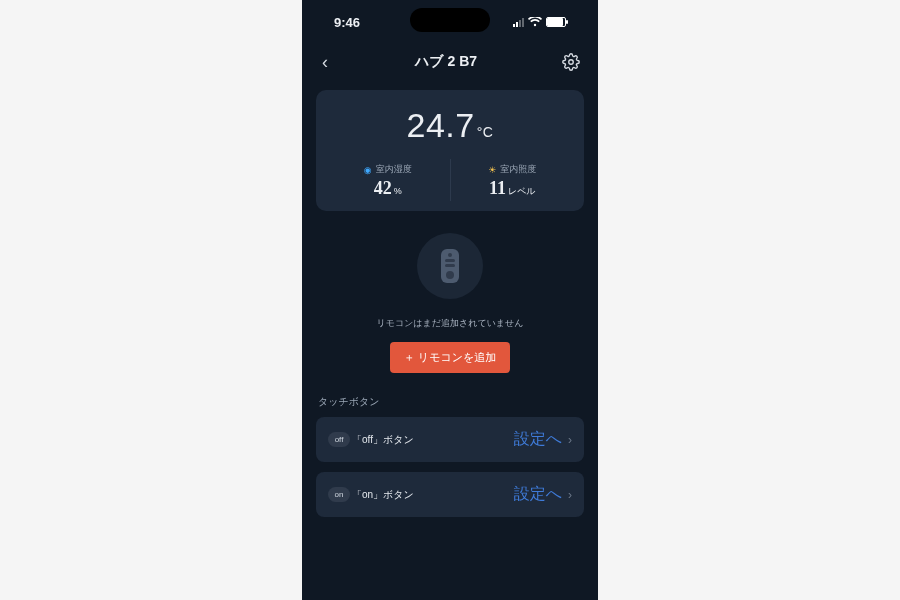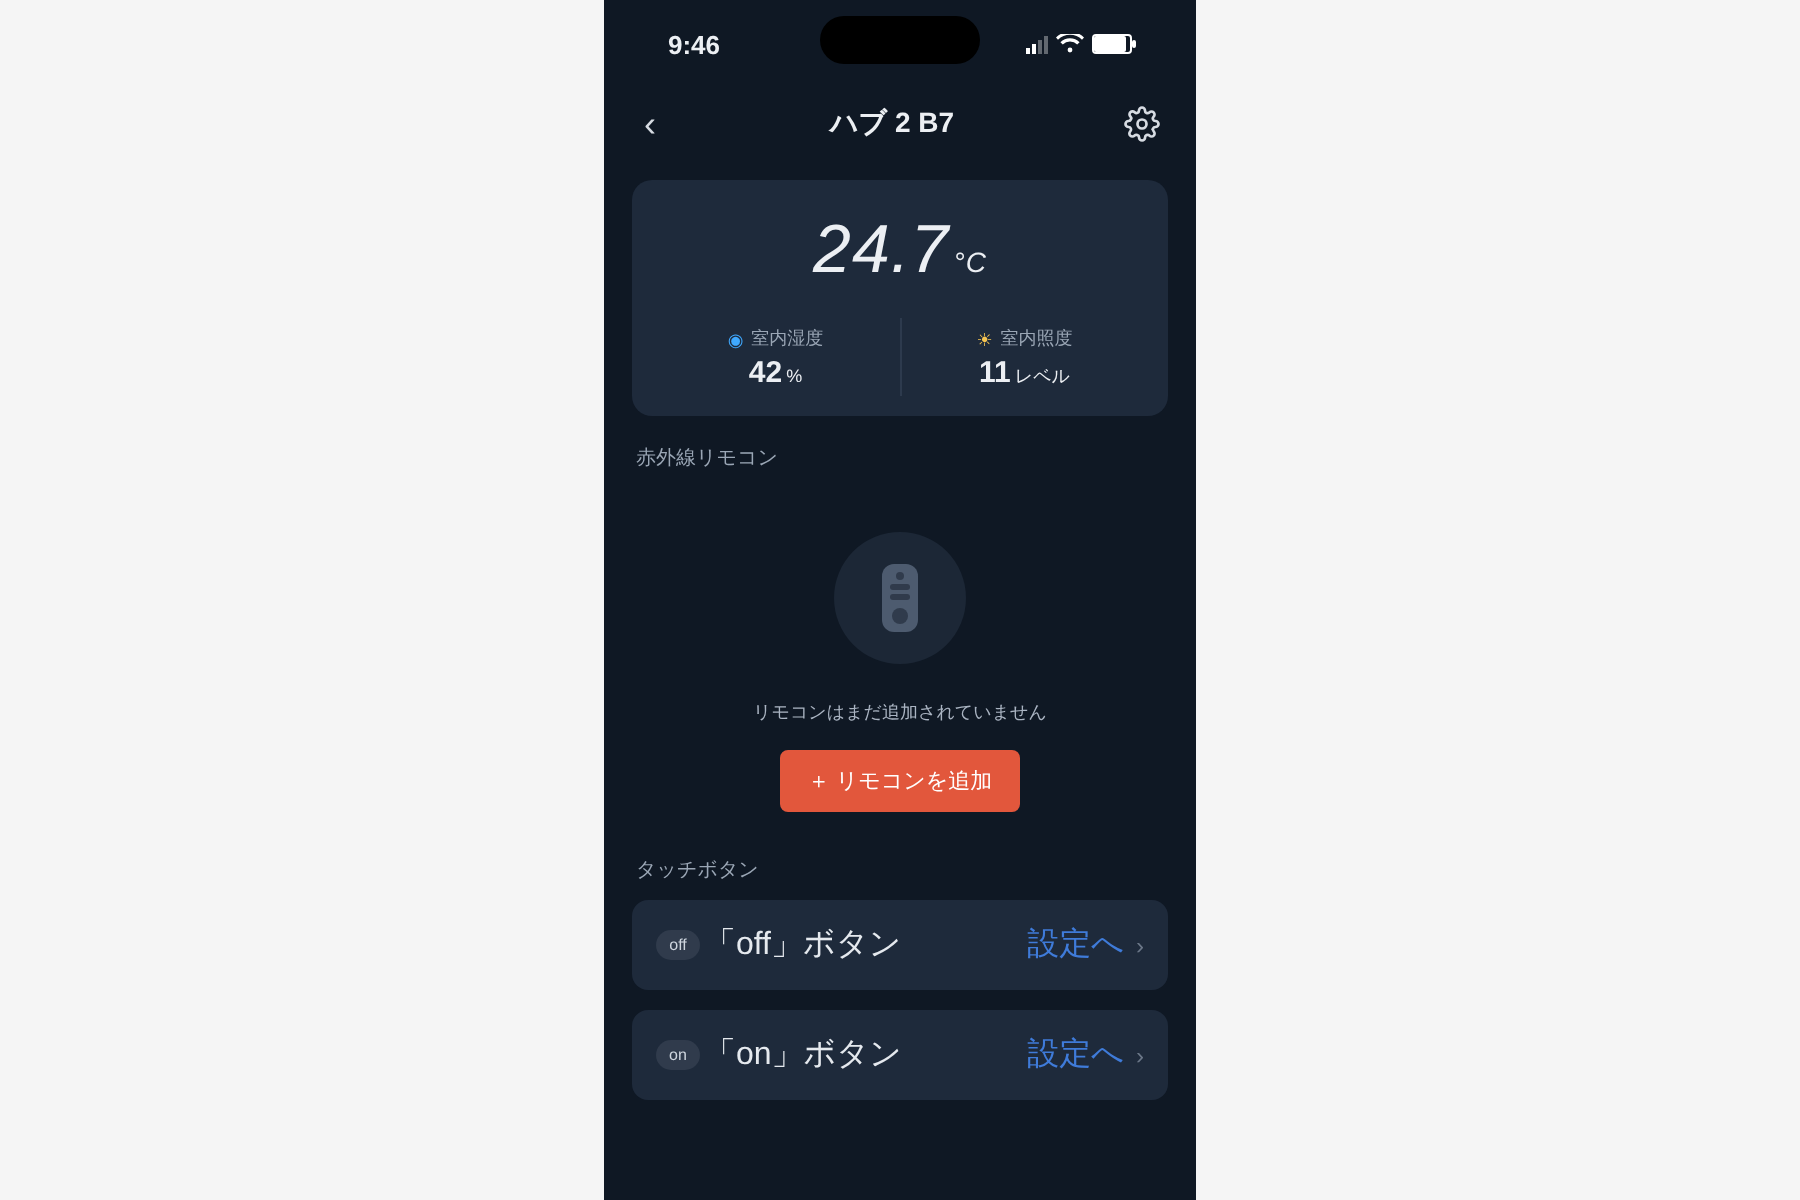--- a/index.html
+++ b/index.html
@@ -77,40 +77,40 @@
   .gear svg { display:block; }
 
   .content { padding: 10px 14px 14px; overflow-y:auto; height: calc(100% - 80px);}
 
   .card {
     background: #1e2a3b;
     border-radius: 10px;
     padding: 14px 10px 10px;
   }
   .temp-wrap { text-align: center; padding: 2px 0 10px; }
-  .temp-val { font-size: 34px; font-weight: 500; letter-spacing: .5px; display:inline-flex; align-items:baseline; gap:2px;font-style:italic;}
+  .temp-val { font-size: 34px; font-weight: 500; letter-spacing: .5px; display:inline-flex; align-items:baseline; gap:2px;}
   .temp-unit { font-size: 14px; font-weight: 500; }
 
   .split {
     display: flex;
     border-top: 0;
     margin-top: 4px;
   }
   .split .col {
     flex: 1;
     text-align: center;
     padding: 4px 0 2px;
   }
   .split .col + .col { border-left: 1px solid #2d3a4d; }
   .lbl-row { display:flex; justify-content:center; align-items:center; gap:4px; margin-bottom:2px;}
   .icon-dot { font-size:9px; }
   .drop { color:#3fa9ff; font-size:9px;}
   .sun { color:#f5c451; font-size:9px;}
   .sub-label { font-size: 9px; color:#9aa6b5;text-align:center; }
-  .metric-val { font-size: 15px; font-weight:600; }
+  .metric-val { font-size: 18px; font-weight:600;font-family:Liberation Serif, serif; }
   .metric-unit { font-size: 9px; font-weight:500; margin-left:2px;}
 
   .section-h {
     font-size: 10px;
     color: #9aa6b5;
     margin: 14px 2px 8px;
   }
 
   .empty-area {
     background: transparent;
@@ -156,21 +156,21 @@
   }
   .badge {
     background:#303b4c;
     color:#cfd6df;
     font-size:8px;
     border-radius:10px;
     padding: 3px 6px;
     min-width:22px;
     text-align:center;
   }
-  .touch-label { font-size: 16px; flex:1; color:#e5e9ee; font-weight:500;}
+  .touch-label { font-size: 10px; flex:1; color:#e5e9ee; font-weight:500;}
   .touch-link { font-size: 16px; color:#3f7bd9;padding-left:21px; }
   .chev { font-size: 12px; color:#6b7788; margin-left:4px; }
 </style>
 </head>
 <body>
 
 <div class="frame">
   <div class="phone">
     <div class="notch"></div>
 
@@ -229,21 +229,20 @@
               <span class="icon-dot sun">☀</span>
               <span class="sub-label">室内照度</span>
             </div>
             <div>
               <span class="metric-val">11</span><span class="metric-unit">レベル</span>
             </div>
           </div>
         </div>
       </div>
 
-      <div class="section-h">赤外線リモコン</div>
       <div class="empty-area">
         <div class="remote-circle">
           <div class="remote-body">
             <span class="r1"></span>
             <span class="r2"></span>
             <span class="r2"></span>
             <span class="r3"></span>
           </div>
         </div>
         <div class="empty-text">リモコンはまだ追加されていません</div>

